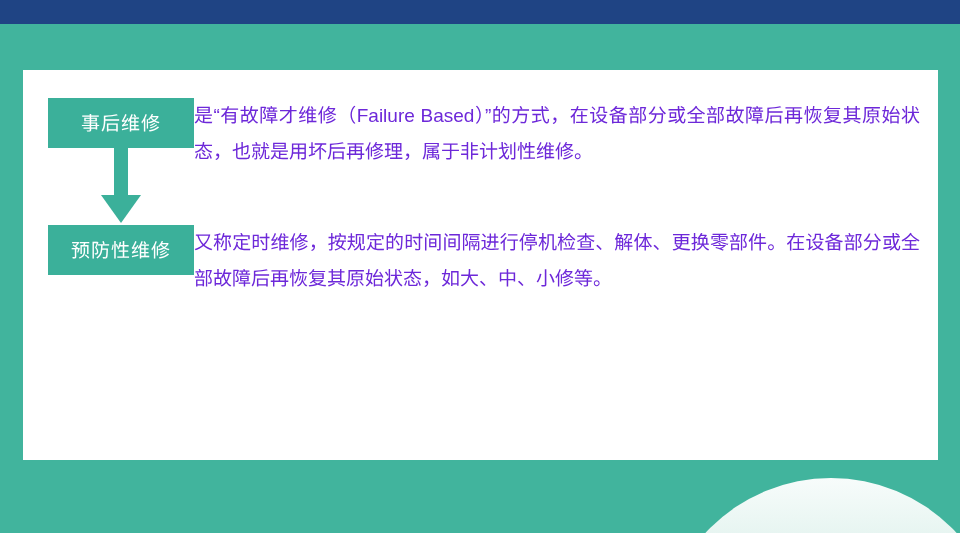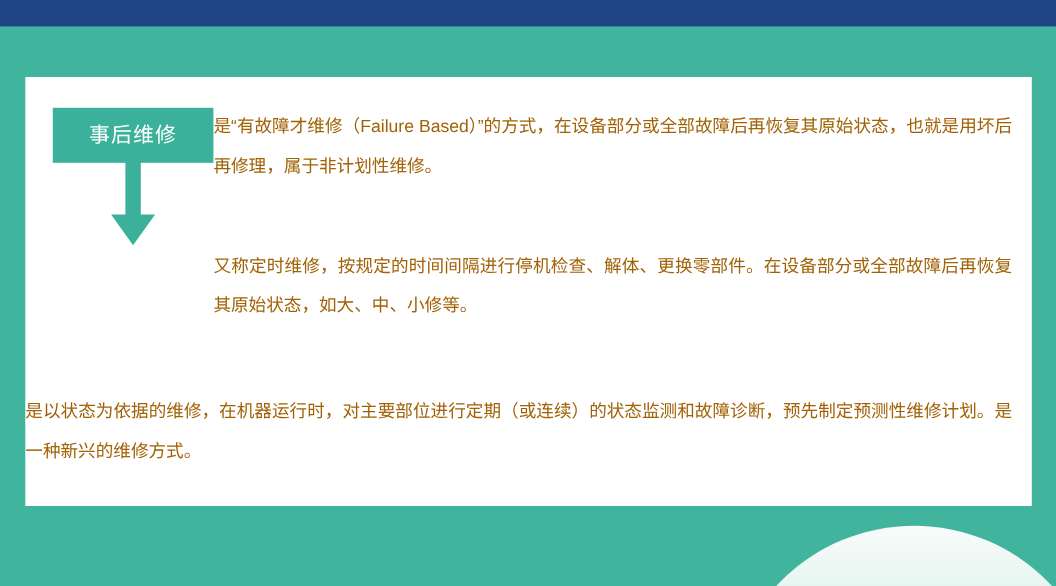--- a/index.html
+++ b/index.html
@@ -120,22 +120,22 @@
   .arrow-1 .head { top: 52px; }
   .arrow-2 .head { top: 54px; }
 
   
   .text-col {
     flex: 1 1 auto;
     padding-right: 18px;
   }
   .paragraph {
     margin: 0;
-    color: #a16207;
-    font-size: 16px;
+    color: #6d28d9;
+    font-size: 19px;
     line-height: 36px;
     text-align: justify;
     text-justify: inter-ideograph;
   }
 </style>
 </head>
 <body>
 
 <div class="slide">
 
@@ -155,26 +155,26 @@
         <p class="paragraph">是“有故障才维修（Failure Based）”的方式，在设备部分或全部故障后再恢复其原始状态，也就是用坏后再修理，属于非计划性维修。</p>
       </div>
     </div>
 
     <div class="row row-2">
       <div class="label-col">
         <div class="arrow arrow-1">
           <div class="shaft"></div>
           <div class="head"></div>
         </div>
+        <div class="label-box">
+          <span class="label-text">预防性维修</span>
+        </div>
       </div>
       <div class="text-col">
         <p class="paragraph">又称定时维修，按规定的时间间隔进行停机检查、解体、更换零部件。在设备部分或全部故障后再恢复其原始状态，如大、中、小修等。</p>
       </div>
     </div>
 
     <div class="row row-3">
-      <div class="text-col">
-        <p class="paragraph">是以状态为依据的维修，在机器运行时，对主要部位进行定期（或连续）的状态监测和故障诊断，预先制定预测性维修计划。是一种新兴的维修方式。</p>
-      </div>
     </div>
 
   </div>
 </div>
 
 </body></html>

